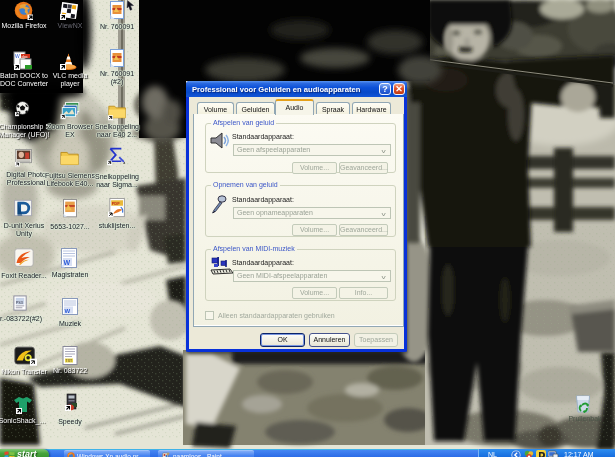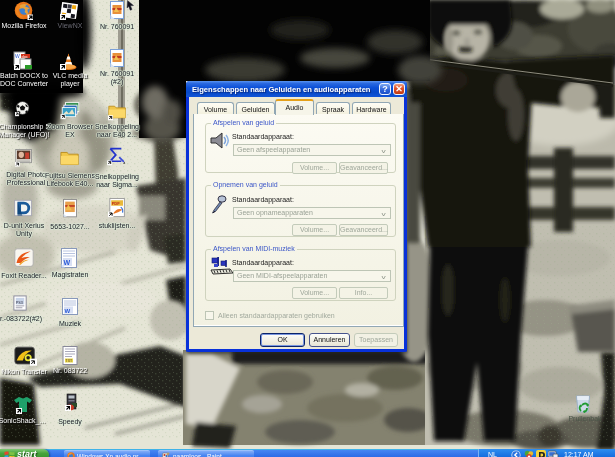--- a/index.html
+++ b/index.html
@@ -437,21 +437,21 @@
         <path d="M9 10 q3.5-3 6 0 l-1.2 1.2 M14 13 q0 3-2.6 4 l-0.6-1.4 M8 16 q-2.4-2.4-0.6-5.4 l1.4 0.8" stroke="#1f9a30" stroke-width="1.8" fill="none"></path>
       </svg>
 <div class="lbl" style="left:555px;top:415px;width:60px;color:#4a5548;">Prullenbak</div>
 </div>
 <svg class="abs" style="left:126px;top:0px" width="9" height="11" viewBox="0 0 9 11">
       <path d="M1.5 0.5 L7.5 5.5 L4.5 5.8 L6 9.5 L4.2 10.2 L2.8 6.5 L1 8z" fill="#10101c" stroke="#303040" stroke-width=".5"></path>
     </svg>
 
 <div id="dlg">
  <div id="tbar">
-        <span class="tt">Eigenschappen naar Geluiden en audioapparaten</span>
+        <span class="tt">Professional voor Geluiden en audioapparaten</span>
   <div class="cbtn" id="qb">?</div>
         <div class="cbtn" id="xb">✕</div>
  </div>
  <div class="tab" style="left:8px;width:37px;">Volume</div>
  <div class="tab" style="left:47px;width:39px;">Geluiden</div>
  <div class="tab" id="tabsel" style="left:86px;width:39px;">Audio</div>
  <div class="tab" style="left:127px;width:34px;">Spraak</div>
  <div class="tab" style="left:163px;width:39px;">Hardware</div>
  <div id="page">
 

